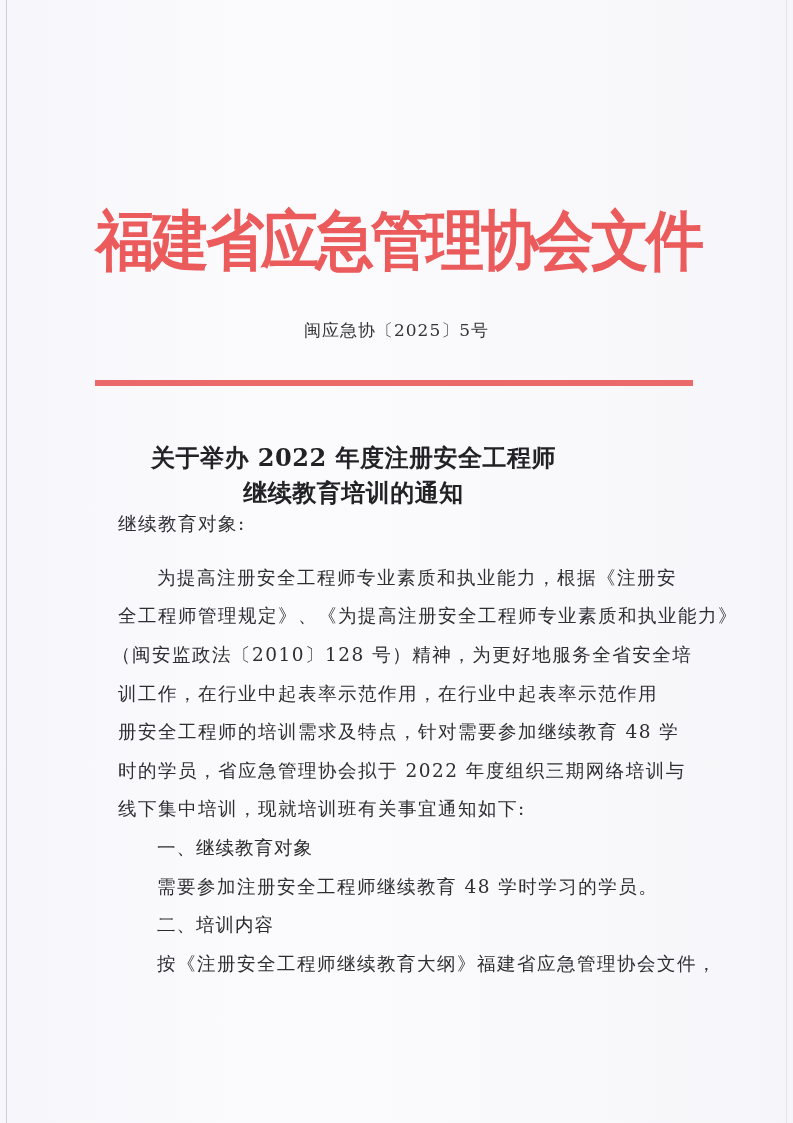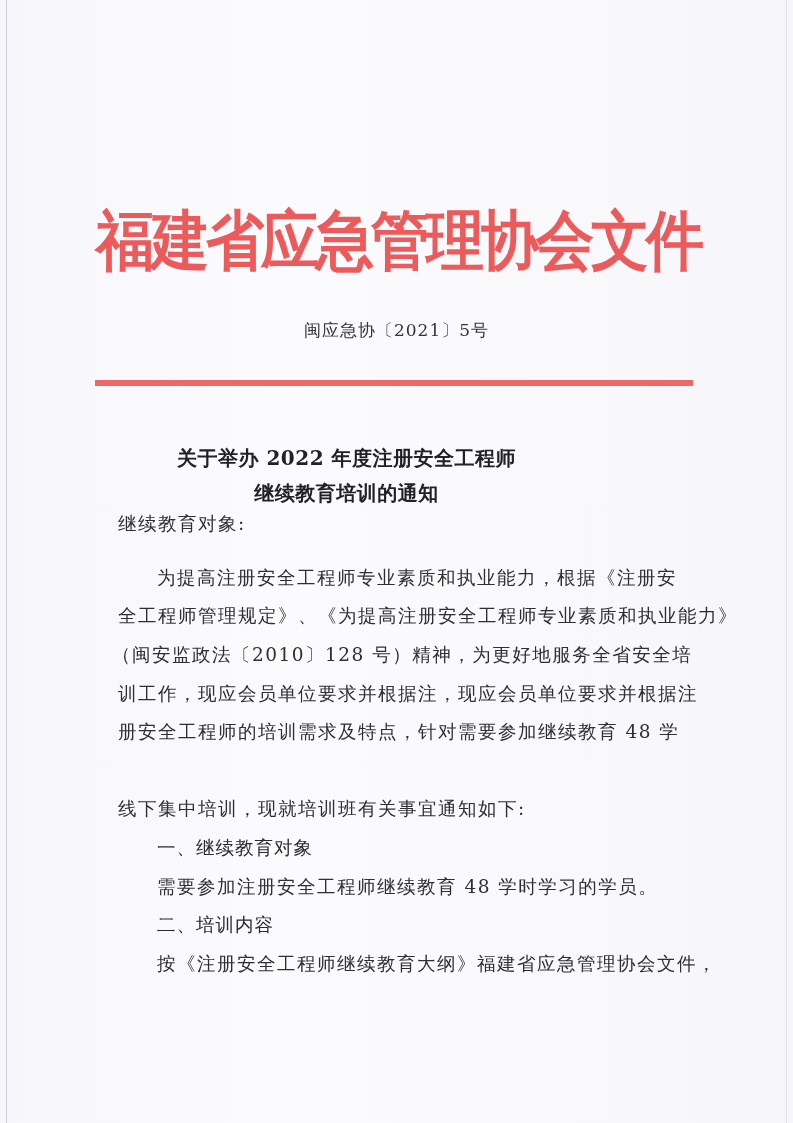--- a/index.html
+++ b/index.html
@@ -64,26 +64,26 @@
     .red-rule {
       position: absolute;
       left: 95px;
       top: 380px;
       width: 598px;
       height: 6px;
       background: #ec6969;
     }
     .title {
       position: absolute;
-      left: 5px;
+      left: 12px;
       width: 683px;
       text-align: center;
       font-family: "DejaVu Serif", "Liberation Serif", serif;
       font-weight: bold;
-      font-size: 20px;
+      font-size: 24px;
       color: #222226;
       letter-spacing: 0.5px;
     }
     .title.l1 { top: 443px; line-height: 30px; }
     .title.l2 { top: 478px; line-height: 30px; }
     .line {
       position: absolute;
       left: 118px;
       width: 570px;
       font-size: 18.5px;
@@ -106,34 +106,35 @@
   </style>
 </head>
 <body>
 
 <div class="page">
   <div class="edge-left"></div>
   <div class="edge-right"></div>
 
   <div class="masthead">福建省应急管理协会文件</div>
 
-  <div class="doc-number">闽应急协〔2021〕5号</div>
+  <div class="doc-number">闽应急协〔2025〕5号</div>
 
   <div class="red-rule"></div>
 
   <div class="title l1">关于举办 2022 年度注册安全工程师</div>
   <div class="title l2">继续教育培训的通知</div>
 
   <div class="line" style="top:511px;">继续教育对象:</div>
 
   <div class="line indent" style="top:565px;">为提高注册安全工程师专业素质和执业能力，根据《注册安</div>
   <div class="line" style="top:603px;">全工程师管理规定》、《为提高注册安全工程师专业素质和执业能力》</div>
   <div class="line" style="top:642px; left:112px;">（闽安监政法〔2010〕128 号）精神，为更好地服务全省安全培</div>
-  <div class="line" style="top:681px;">训工作，现应会员单位要求并根据注，现应会员单位要求并根据注</div>
+  <div class="line" style="top:681px;">训工作，在行业中起表率示范作用，在行业中起表率示范作用</div>
   <div class="line" style="top:719px;">册安全工程师的培训需求及特点，针对需要参加继续教育 48 学</div>
+  <div class="line" style="top:758px;">时的学员，省应急管理协会拟于 2022 年度组织三期网络培训与</div>
   <div class="line" style="top:796px;">线下集中培训，现就培训班有关事宜通知如下:</div>
 
   <div class="heading" style="top:835px;">一、继续教育对象</div>
   <div class="line indent" style="top:874px;">需要参加注册安全工程师继续教育 48 学时学习的学员。</div>
 
   <div class="heading" style="top:912px;">二、培训内容</div>
   <div class="line indent" style="top:951px;">按《注册安全工程师继续教育大纲》福建省应急管理协会文件，</div>
 </div>
 
 </body></html>

